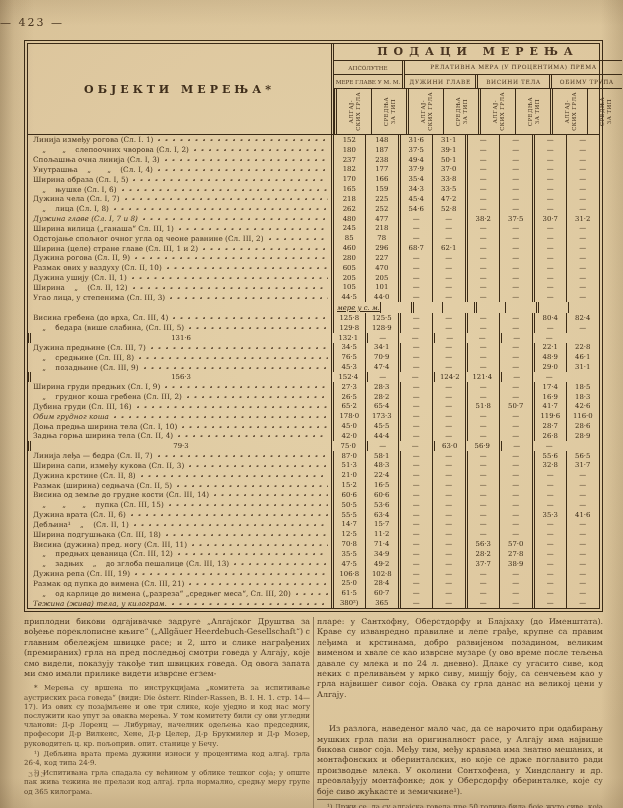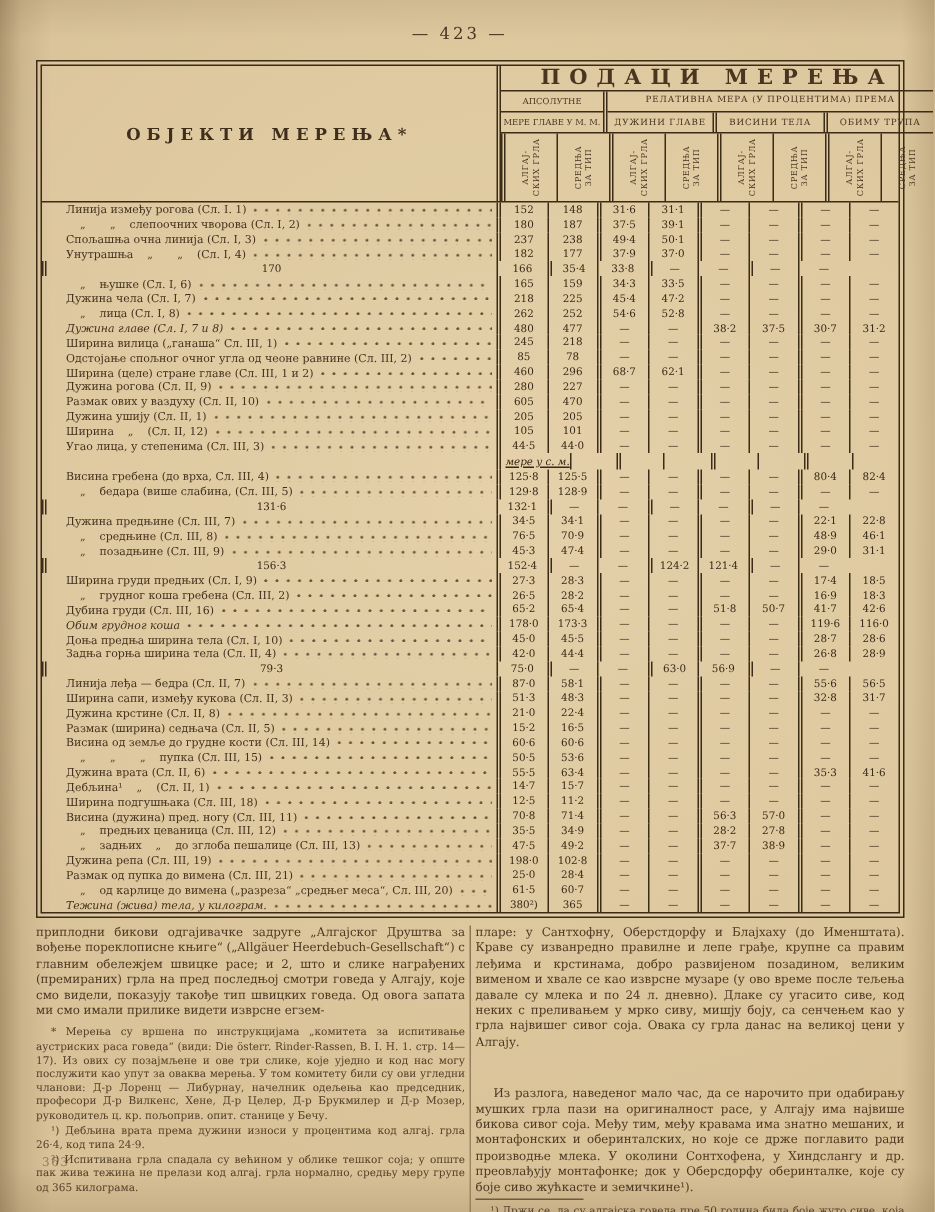--- a/index.html
+++ b/index.html
@@ -13,37 +13,37 @@
     background:
       radial-gradient(130% 100% at 55% 40%, rgba(236,218,178,.55), rgba(0,0,0,0) 60%),
       linear-gradient(90deg, rgba(94,70,40,.38) 0, rgba(94,70,40,.12) 14px, rgba(0,0,0,0) 34px),
       linear-gradient(270deg, rgba(110,86,52,.25) 0, rgba(0,0,0,0) 22px),
       linear-gradient(0deg, rgba(120,95,60,.18) 0, rgba(0,0,0,0) 30px),
       linear-gradient(180deg, rgba(120,95,60,.16) 0, rgba(0,0,0,0) 26px),
       var(--paper);
     color:var(--ink);
   }
   .page-num{
-    position:absolute;top:16px;left:0;right:10px;text-align:center;
+    position:absolute;top:16px;left:0;right:10px;text-align:left;
     font-size:11px;letter-spacing:2px;color:#473420;
   }
   
   .mtable{
     position:absolute;left:24px;top:40px;width:579px;height:572px;
     border:4px double var(--line);box-sizing:border-box;
     background:rgba(255,244,214,.06);
   }
   .thead{display:flex;height:90px;border-bottom:1.6px solid var(--line);}
   .obj-head{
     width:303px;flex:none;display:flex;align-items:center;justify-content:center;
     font-size:11px;font-weight:bold;letter-spacing:4px;color:#3f2e1b;
   }
   .head-right{flex:1;display:flex;flex-direction:column;border-left:3px double var(--line);}
   .title-row{
-    height:16px;line-height:16px;text-align:center;font-size:14px;font-weight:bold;
+    height:16px;line-height:16px;text-align:center;font-size:11px;font-weight:bold;
     letter-spacing:6px;border-bottom:1px solid var(--line);white-space:nowrap;overflow:hidden;
   }
   .groups-row{display:flex;height:27px;border-bottom:1px solid var(--line);}
   .grp-abs{width:68px;flex:none;display:flex;flex-direction:column;font-size:5.6px;text-align:center;}
   .grp-abs div{flex:1;display:flex;align-items:center;justify-content:center;white-space:nowrap;overflow:hidden;}
   .grp-abs div:first-child{border-bottom:1px solid var(--line);}
   .grp-rel{flex:1;display:flex;flex-direction:column;border-left:3px double var(--line);}
   .grp-rel-title{
     height:13px;line-height:13px;text-align:center;font-size:5.8px;letter-spacing:.6px;
     border-bottom:1px solid var(--line);white-space:nowrap;overflow:hidden;
@@ -62,21 +62,21 @@
   }
   .b1{border-left:1px solid var(--line);}
   .b2{border-left:3px double var(--line);}
   
   .tbody{position:relative;}
   .trow{display:grid;grid-template-columns:303px repeat(8,1fr);height:9.83px;}
   .tlabel{
     display:flex;align-items:center;padding-left:5px;overflow:hidden;
     font-size:7.3px;color:#43311d;
   }
-  .ltext{white-space:pre;margin-left:11px;}
+  .ltext{white-space:pre;}
   .trow.it .ltext{font-style:italic;}
   .leader{
     flex:1;height:4px;margin:3px 3px 0 5px;min-width:0;
     background-image:radial-gradient(circle at 1.2px 1.2px, rgba(74,53,33,.8) .8px, rgba(0,0,0,0) 1.15px);
     background-size:7.5px 4px;background-repeat:repeat-x;
   }
   .tcell{
     display:flex;align-items:center;justify-content:center;
     font-size:6.9px;color:#38291743;color:#382917;white-space:nowrap;
   }
@@ -212,20 +212,24 @@
         <div class="tcell b2">182</div>
         <div class="tcell b1">177</div>
         <div class="tcell b2">37·9</div>
         <div class="tcell b1">37·0</div>
         <div class="tcell b2">—</div>
         <div class="tcell b1">—</div>
         <div class="tcell b2">—</div>
         <div class="tcell b1">—</div>
       </div>
       <div class="trow">
+        <div class="tlabel">
+          <span class="ltext">Ширина образа (Сл. I, 5)</span>
+          <span class="leader"></span>
+        </div>
         <div class="tcell b2">170</div>
         <div class="tcell b1">166</div>
         <div class="tcell b2">35·4</div>
         <div class="tcell b1">33·8</div>
         <div class="tcell b2">—</div>
         <div class="tcell b1">—</div>
         <div class="tcell b2">—</div>
         <div class="tcell b1">—</div>
       </div>
       <div class="trow">
@@ -759,21 +763,21 @@
         <div class="tcell b2">37·7</div>
         <div class="tcell b1">38·9</div>
         <div class="tcell b2">—</div>
         <div class="tcell b1">—</div>
       </div>
       <div class="trow">
         <div class="tlabel">
           <span class="ltext">Дужина репа (Сл. III, 19)</span>
           <span class="leader"></span>
         </div>
-        <div class="tcell b2">198·0</div>
+        <div class="tcell b2">106·8</div>
         <div class="tcell b1">102·8</div>
         <div class="tcell b2">—</div>
         <div class="tcell b1">—</div>
         <div class="tcell b2">—</div>
         <div class="tcell b1">—</div>
         <div class="tcell b2">—</div>
         <div class="tcell b1">—</div>
       </div>
       <div class="trow">
         <div class="tlabel">

